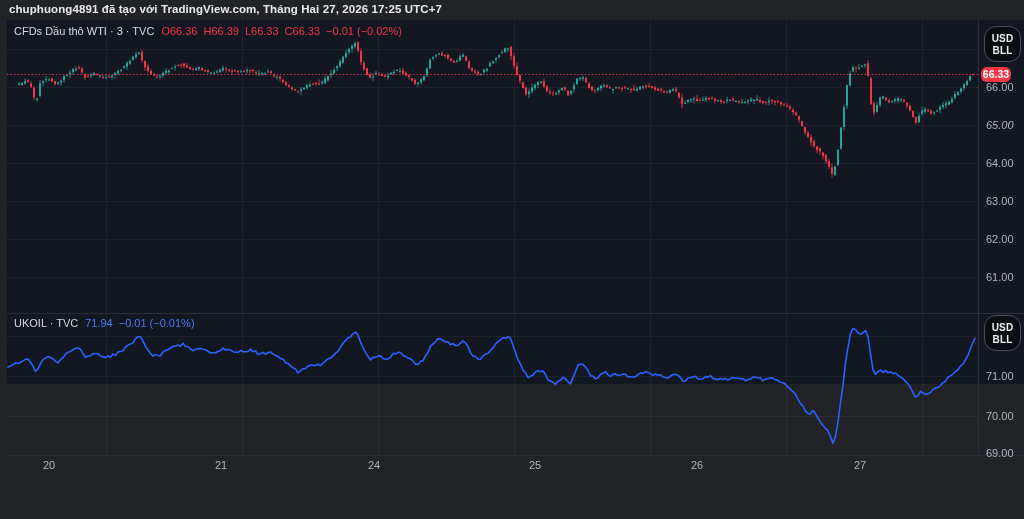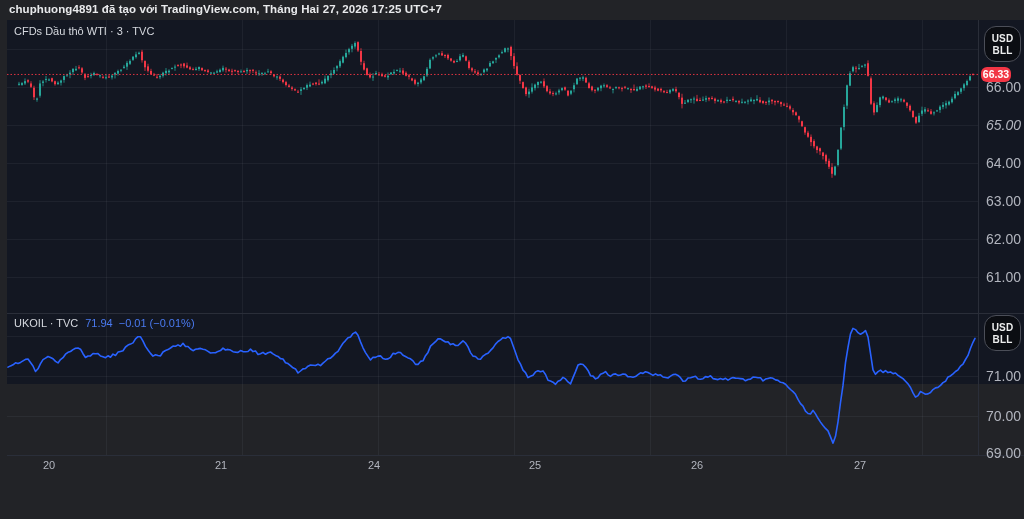--- a/index.html
+++ b/index.html
@@ -21,21 +21,21 @@
   .pane{position:absolute;left:0;width:971px;overflow:hidden;}
   .pane-top{top:0;height:293px;}
   .pane-bottom{top:293px;height:142px;}
   .pane svg{position:absolute;left:0;top:0;display:block;}
   .divider-h{position:absolute;left:0;top:293px;width:1017px;height:1px;background:#2a2e39;}
   .axis-border-v{position:absolute;left:971px;top:0;width:1px;height:435px;background:#2a2e39;}
   .timeaxis-border{position:absolute;left:0;top:435px;width:1017px;height:1px;background:#2a2e39;}
   .axis-col{position:absolute;left:972px;top:0;width:45px;height:435px;}
   .plabel{
     position:absolute;left:7px;transform:translateY(-50%);
-    font-size:14px;color:#b2b5be;white-space:nowrap;
+    font-size:11px;color:#b2b5be;white-space:nowrap;
   }
   .unit-badge{
     position:absolute;left:5px;width:37px;height:36px;
     background:#0b0d12;border:1px solid #4b4e58;border-radius:12px;
     display:flex;flex-direction:column;align-items:center;justify-content:center;
     box-sizing:border-box;gap:1px;
   }
   .unit-badge span{font-size:10px;font-weight:700;color:#eceded;line-height:11px;letter-spacing:.2px;}
   .price-badge{
     position:absolute;left:2px;top:47px;width:30px;height:15px;border-radius:6px;
@@ -737,20 +737,27 @@
         <line x1="915.5" y1="0" x2="915.5" y2="142" stroke="#9598a1" stroke-opacity="0.09" stroke-width="1"></line>
         <line x1="0" y1="23.5" x2="971" y2="23.5" stroke="#9598a1" stroke-opacity="0.09" stroke-width="1"></line>
         <line x1="0" y1="63.5" x2="971" y2="63.5" stroke="#9598a1" stroke-opacity="0.09" stroke-width="1"></line>
         <line x1="0" y1="103.5" x2="971" y2="103.5" stroke="#9598a1" stroke-opacity="0.09" stroke-width="1"></line>
         <path d="M1.0 54.1 L3.5 52.9 L6.0 51.8 L8.5 49.8 L11.0 50.5 L13.5 49.4 L16.0 47.9 L18.5 46.4 L21.0 46.0 L23.5 49.5 L26.0 53.0 L28.5 58.5 L31.0 55.8 L33.5 50.7 L36.0 46.6 L38.5 45.1 L41.0 43.5 L43.5 44.5 L46.0 45.8 L48.5 48.4 L51.0 49.9 L53.5 46.6 L56.0 44.7 L58.5 41.2 L61.0 39.3 L63.5 38.5 L66.0 36.6 L68.5 35.2 L71.0 35.0 L73.5 36.2 L76.0 40.7 L78.5 44.5 L81.0 43.0 L83.5 42.9 L86.0 40.5 L88.5 40.7 L91.0 40.6 L93.5 43.0 L96.0 43.8 L98.5 44.7 L101.0 42.8 L103.5 44.2 L106.0 41.1 L108.5 42.5 L111.0 39.1 L113.5 38.4 L116.0 37.7 L118.5 34.0 L121.0 32.1 L123.5 31.1 L126.0 29.9 L128.5 25.8 L131.0 23.7 L133.5 23.8 L136.0 28.1 L138.5 33.4 L141.0 37.0 L143.5 40.4 L146.0 43.1 L148.5 41.8 L151.0 42.5 L153.5 42.9 L156.0 39.0 L158.5 37.5 L161.0 36.6 L163.5 35.0 L166.0 33.1 L168.5 33.2 L171.0 31.9 L173.5 33.2 L176.0 30.3 L178.5 33.5 L181.0 33.5 L183.5 36.0 L186.0 37.7 L188.5 36.3 L191.0 35.9 L193.5 35.4 L196.0 36.3 L198.5 36.8 L201.0 38.4 L203.5 40.0 L206.0 39.8 L208.5 39.8 L211.0 38.4 L213.5 37.6 L216.0 35.1 L218.5 37.0 L221.0 36.4 L223.5 37.1 L226.0 38.7 L228.5 39.1 L231.0 39.4 L233.5 37.6 L236.0 38.6 L238.5 38.7 L241.0 38.5 L243.5 36.2 L246.0 38.6 L248.5 37.9 L251.0 41.5 L253.5 40.8 L256.0 39.4 L258.5 41.3 L261.0 39.8 L263.5 39.0 L266.0 40.8 L268.5 42.4 L271.0 43.4 L273.5 45.6 L276.0 46.0 L278.5 49.7 L281.0 50.6 L283.5 52.6 L286.0 54.8 L288.5 55.9 L291.0 60.0 L293.5 58.0 L296.0 55.9 L298.5 55.5 L301.0 53.2 L303.5 52.1 L306.0 52.2 L308.5 52.5 L311.0 51.2 L313.5 52.6 L316.0 50.1 L318.5 48.0 L321.0 45.7 L323.5 45.1 L326.0 42.9 L328.5 40.1 L331.0 38.3 L333.5 34.1 L336.0 30.2 L338.5 27.6 L341.0 24.7 L343.5 23.9 L346.0 20.6 L348.5 19.1 L351.0 22.3 L353.5 28.9 L356.0 34.8 L358.5 39.6 L361.0 43.4 L363.5 47.0 L366.0 44.2 L368.5 44.4 L371.0 43.1 L373.5 42.9 L376.0 45.5 L378.5 46.2 L381.0 45.9 L383.5 44.3 L386.0 40.4 L388.5 40.9 L391.0 39.4 L393.5 39.5 L396.0 42.2 L398.5 43.5 L401.0 44.9 L403.5 45.8 L406.0 47.9 L408.5 51.4 L411.0 51.4 L413.5 48.4 L416.0 47.8 L418.5 42.7 L421.0 39.4 L423.5 33.1 L426.0 30.9 L428.5 28.7 L431.0 25.9 L433.5 25.8 L436.0 27.5 L438.5 29.0 L441.0 28.8 L443.5 31.6 L446.0 30.7 L448.5 32.5 L451.0 32.5 L453.5 30.2 L456.0 27.8 L458.5 30.0 L461.0 33.9 L463.5 39.6 L466.0 43.1 L468.5 43.5 L471.0 46.0 L473.5 46.2 L476.0 43.1 L478.5 41.3 L481.0 40.3 L483.5 37.4 L486.0 34.9 L488.5 31.1 L491.0 28.5 L493.5 26.8 L496.0 24.7 L498.5 25.3 L501.0 23.6 L503.5 25.5 L506.0 32.4 L508.5 39.5 L511.0 46.8 L513.5 51.1 L516.0 57.1 L518.5 59.6 L521.0 64.6 L523.5 63.3 L526.0 62.2 L528.5 58.9 L531.0 57.7 L533.5 58.8 L536.0 57.9 L538.5 61.5 L541.0 67.3 L543.5 68.0 L546.0 69.2 L548.5 71.3 L551.0 68.3 L553.5 67.2 L556.0 64.4 L558.5 65.9 L561.0 68.9 L563.5 70.9 L566.0 64.6 L568.5 58.6 L571.0 52.1 L573.5 51.0 L576.0 51.5 L578.5 54.1 L581.0 57.4 L583.5 62.7 L586.0 63.1 L588.5 65.9 L591.0 64.7 L593.5 61.3 L596.0 60.3 L598.5 58.6 L601.0 61.8 L603.5 63.4 L606.0 61.4 L608.5 60.9 L611.0 62.4 L613.5 62.0 L616.0 61.0 L618.5 61.4 L621.0 63.8 L623.5 63.7 L626.0 64.3 L628.5 63.6 L631.0 61.6 L633.5 59.8 L636.0 60.4 L638.5 58.7 L641.0 59.5 L643.5 60.9 L646.0 62.4 L648.5 60.9 L651.0 62.3 L653.5 61.8 L656.0 64.0 L658.5 64.5 L661.0 65.0 L663.5 63.2 L666.0 61.6 L668.5 61.3 L671.0 62.4 L673.5 64.7 L676.0 68.2 L678.5 68.0 L681.0 65.0 L683.5 64.8 L686.0 63.9 L688.5 63.2 L691.0 66.0 L693.5 66.2 L696.0 65.7 L698.5 63.6 L701.0 64.1 L703.5 62.7 L706.0 65.6 L708.5 66.1 L711.0 66.6 L713.5 65.5 L716.0 66.5 L718.5 65.3 L721.0 67.1 L723.5 65.6 L726.0 64.6 L728.5 65.1 L731.0 65.3 L733.5 65.6 L736.0 65.9 L738.5 67.8 L741.0 66.5 L743.5 66.1 L746.0 64.1 L748.5 64.2 L751.0 64.8 L753.5 64.8 L756.0 67.9 L758.5 66.1 L761.0 65.4 L763.5 64.7 L766.0 65.3 L768.5 66.9 L771.0 67.4 L773.5 69.3 L776.0 69.7 L778.5 71.2 L781.0 74.1 L783.5 76.5 L786.0 78.6 L788.5 81.3 L791.0 86.4 L793.5 90.6 L796.0 93.1 L798.5 98.2 L801.0 100.5 L803.5 101.0 L806.0 97.4 L808.5 100.9 L811.0 105.3 L813.5 109.1 L816.0 112.5 L818.5 115.4 L821.0 117.9 L823.5 123.9 L826.0 130.1 L828.5 123.3 L831.0 108.8 L833.5 89.5 L836.0 72.4 L838.5 49.6 L841.0 34.4 L843.5 20.9 L846.0 15.4 L848.5 16.6 L851.0 19.7 L853.5 21.3 L856.0 19.8 L858.5 17.5 L861.0 24.0 L863.5 40.4 L866.0 56.9 L868.5 61.3 L871.0 58.6 L873.5 57.1 L876.0 59.5 L878.5 57.6 L881.0 59.6 L883.5 58.9 L886.0 60.6 L888.5 60.0 L891.0 62.4 L893.5 64.0 L896.0 65.6 L898.5 68.3 L901.0 70.9 L903.5 74.5 L906.0 79.9 L908.5 84.1 L911.0 82.6 L913.5 78.5 L916.0 79.9 L918.5 81.3 L921.0 80.9 L923.5 79.5 L926.0 76.6 L928.5 74.9 L931.0 74.4 L933.5 72.4 L936.0 69.6 L938.5 68.3 L941.0 63.9 L943.5 62.9 L946.0 60.8 L948.5 58.5 L951.0 56.8 L953.5 53.1 L956.0 51.2 L958.5 46.5 L961.0 42.4 L963.5 35.2 L966.0 29.3 L968 25.4" fill="none" stroke="#2962ff" stroke-width="1.6" stroke-linejoin="round" stroke-linecap="round"></path>
       </svg>
   </div>
 
   <div class="legend legend-top">
     <span class="sym">CFDs Dầu thô WTI · 3 · TVC</span>
+    <span class="grp">
+      <span class="red">O66.36</span>
+      <span class="red">H66.39</span>
+      <span class="red">L66.33</span>
+      <span class="red">C66.33</span>
+      <span class="red">−0.01 (−0.02%)</span>
+    </span>
   </div>
 
   <div class="legend legend-bottom">
     <span class="sym">UKOIL · TVC</span>
     <span class="grp">
       <span class="blue">71.94</span>
       <span class="blue">−0.01 (−0.01%)</span>
     </span>
   </div>
 

